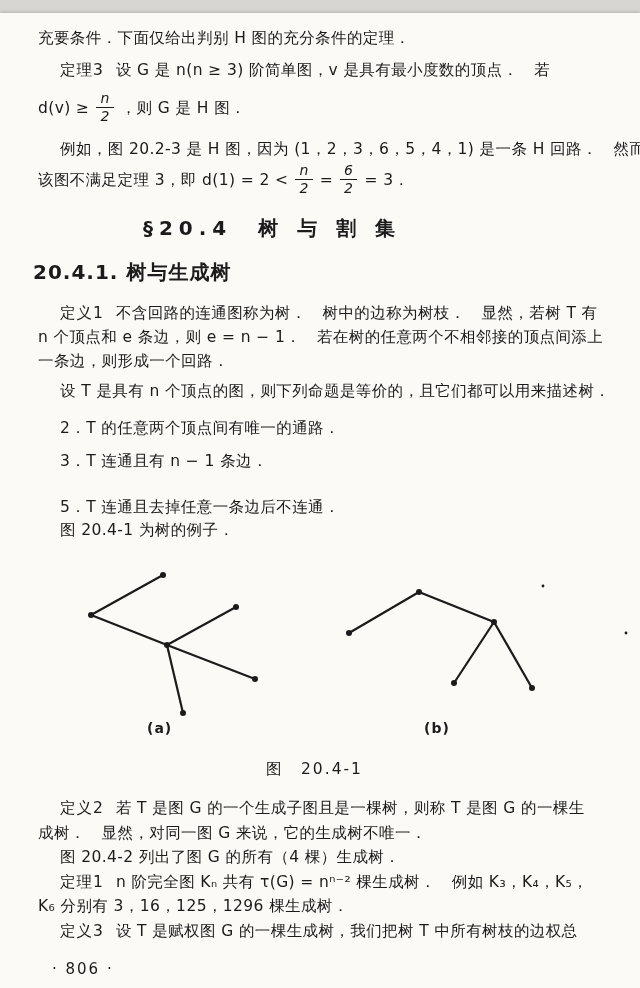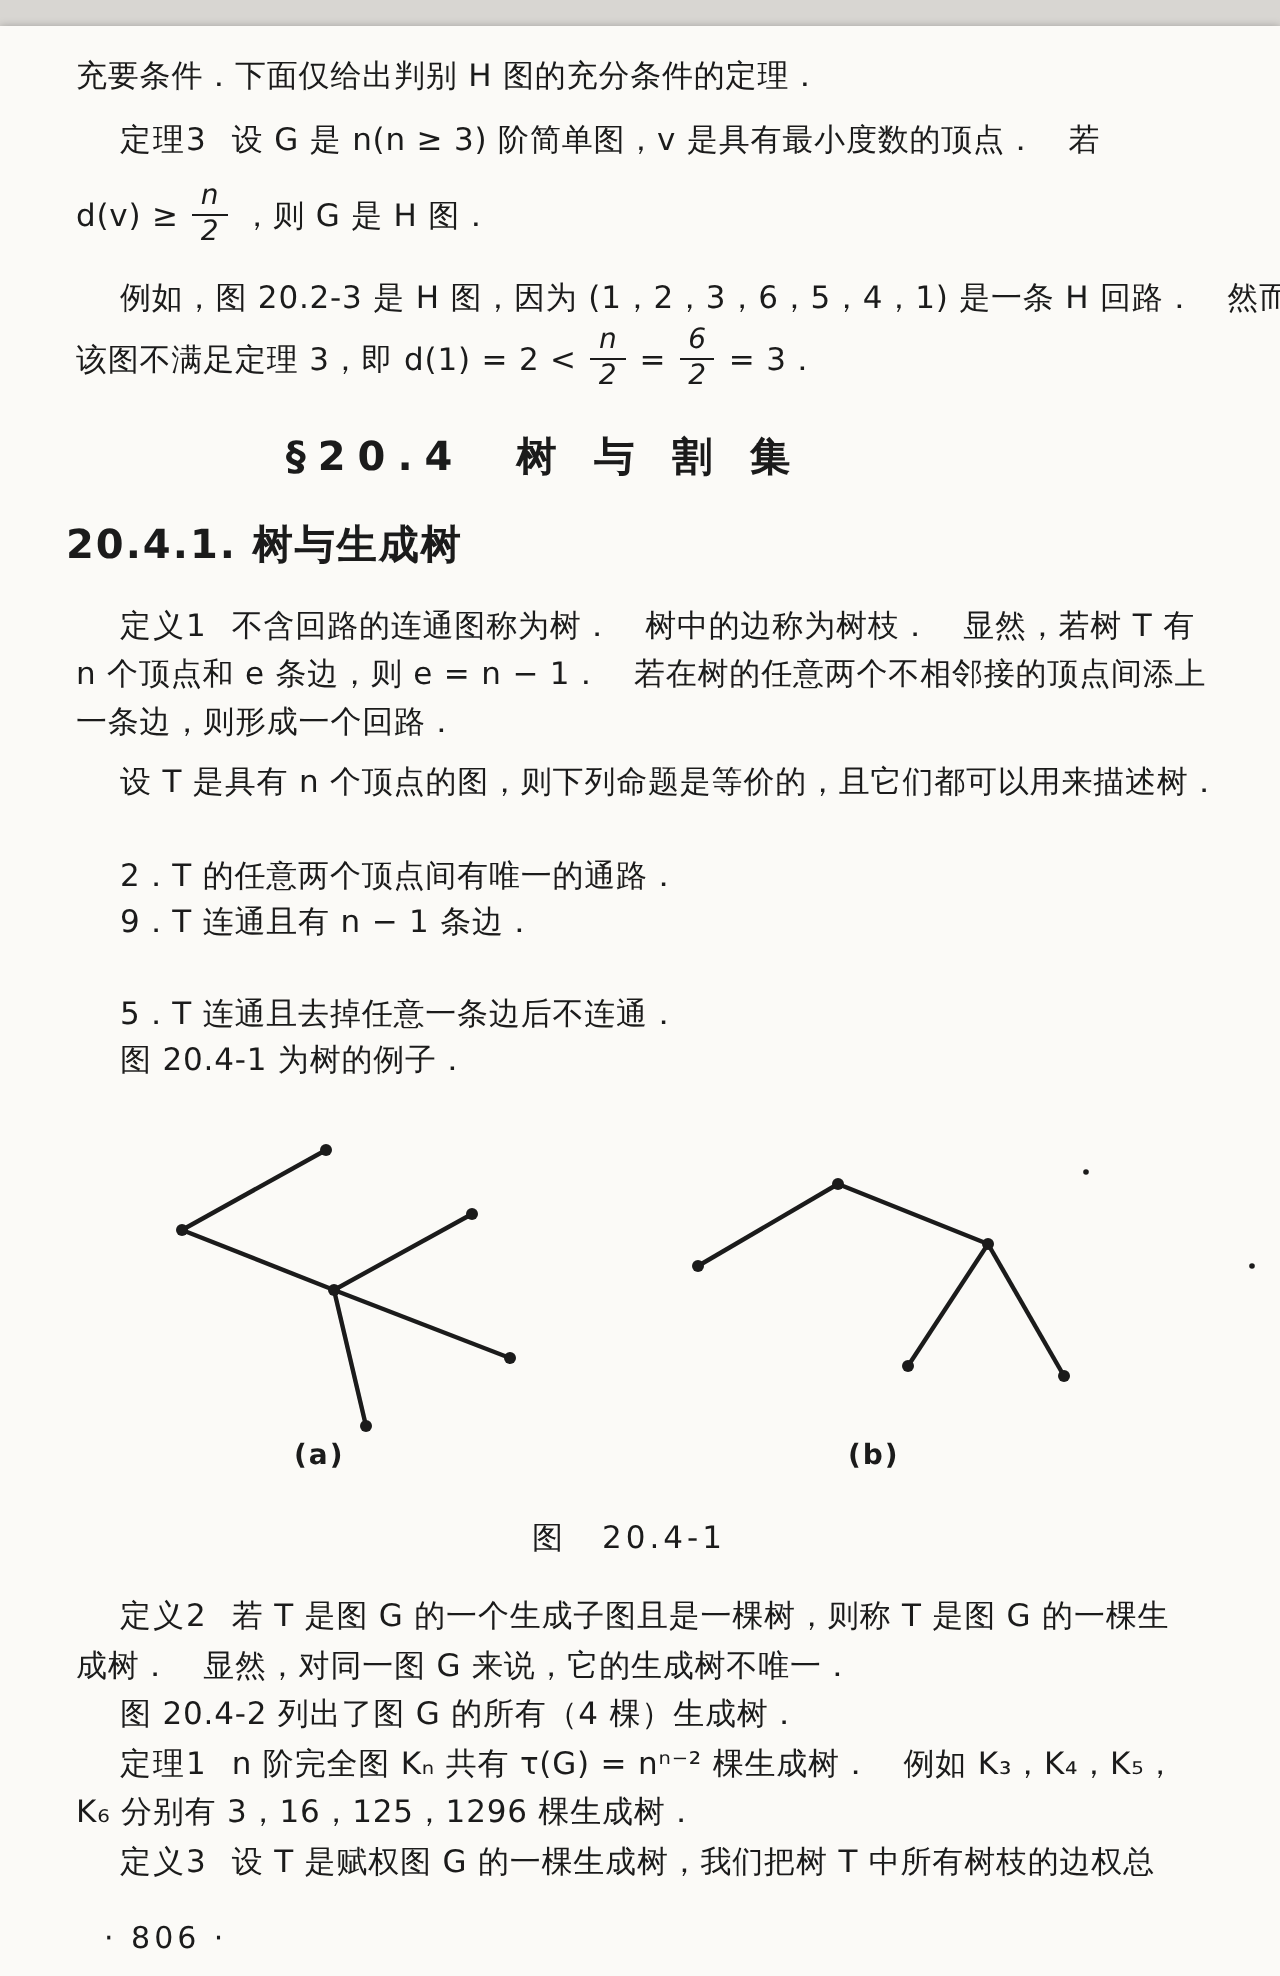--- a/index.html
+++ b/index.html
@@ -97,25 +97,25 @@
   <div class="line" style="top:314px">
     <span>n 个顶点和 e 条边，则 e = n − 1．　若在树的任意两个不相邻接的顶点间添上</span>
   </div>
   <div class="line" style="top:338px">
     <span>一条边，则形成一个回路．</span>
   </div>
 
   <div class="line indent" style="top:368px">
     <span>设 T 是具有 n 个顶点的图，则下列命题是等价的，且它们都可以用来描述树．</span>
   </div>
-  <div class="line indent" style="top:415px">
+  <div class="line indent" style="top:405px">
     <span>2．T 的任意两个顶点间有唯一的通路．</span>
   </div>
   <div class="line indent" style="top:438px">
-    <span>9．T 连通且有 n − 1 条边．</span>
+    <span>3．T 连通且有 n − 1 条边．</span>
   </div>
   <div class="line indent" style="top:484px">
     <span>5．T 连通且去掉任意一条边后不连通．</span>
   </div>
   <div class="line indent" style="top:507px">
     <span>图 20.4-1 为树的例子．</span>
   </div>
 
   <svg id="fig-svg" class="figure" width="640" height="988" viewBox="0 0 640 988">
       <g>

